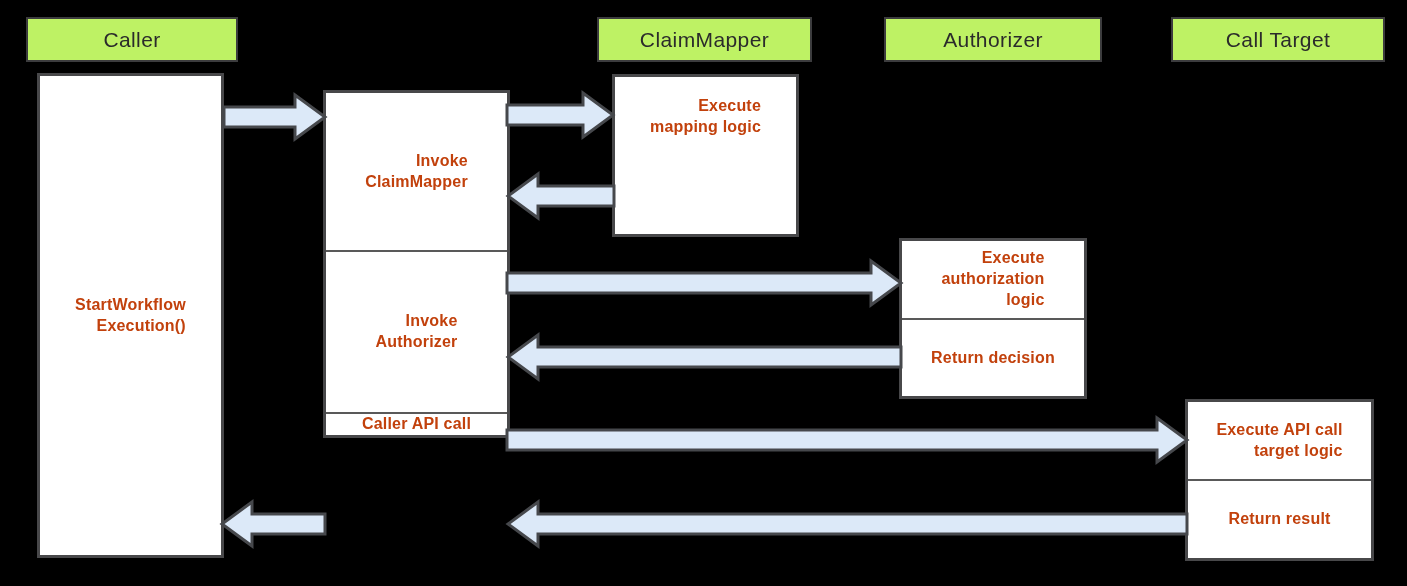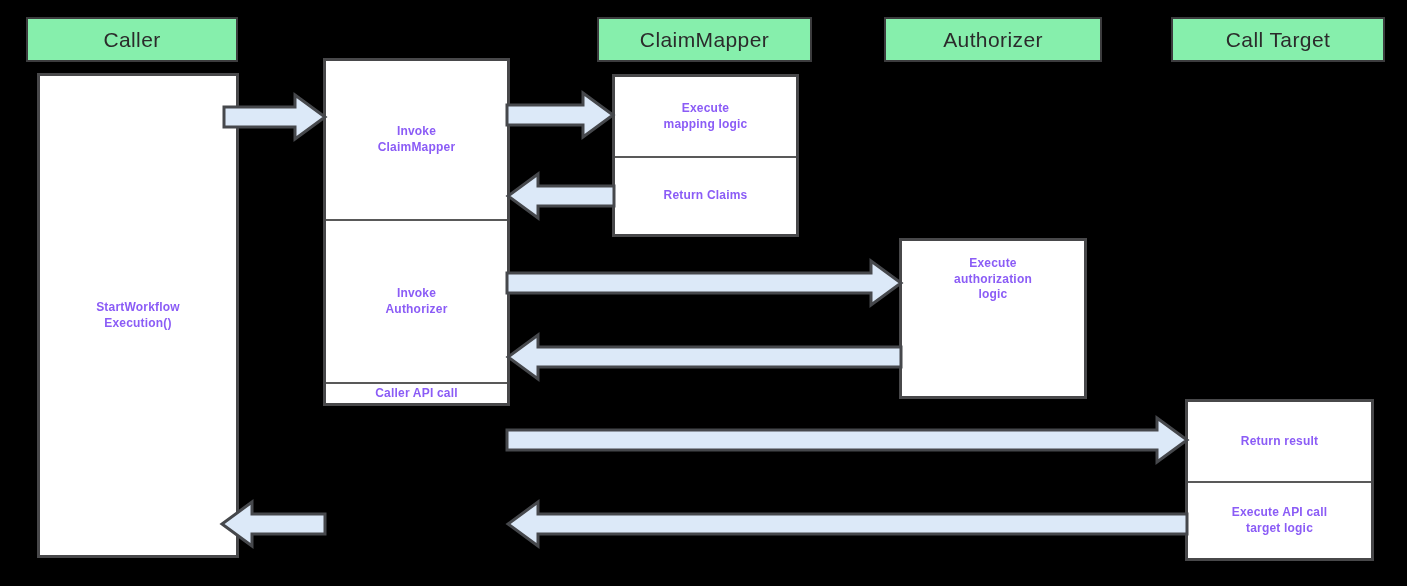--- a/index.html
+++ b/index.html
@@ -8,21 +8,21 @@
     width: 1407px;
     height: 586px;
     background: #000000;
     overflow: hidden;
     font-family: "Liberation Sans", "DejaVu Sans", sans-serif;
   }
   .hdr {
     position: absolute;
     top: 17px;
     height: 45px;
-    background: #86efac;
+    background: #bef264;
     border: 2px solid #3c3c3e;
     box-sizing: border-box;
     display: flex;
     align-items: center;
     justify-content: center;
   }
   .hdr span {
     font-size: 21px;
     font-weight: 400;
     color: #2b2b2b;
@@ -42,25 +42,25 @@
   }
   .stack { display: flex; flex-direction: column; }
   .row {
     display: flex;
     align-items: center;
     justify-content: center;
     box-sizing: border-box;
   }
   .row + .row { border-top: 2px solid #595959; }
   .lbl {
-    font-size: 12px;
+    font-size: 16px;
     font-weight: 700;
-    color: #8b5cf6;
+    color: #c2410c;
     line-height: 1.3;
-    text-align: center;
+    text-align: right;
     white-space: pre-line;
     letter-spacing: 0.2px;
   }
   .arrows { position: absolute; left: 0; top: 0; }
   .arrows polygon {
     fill: #dce9f8;
     stroke: #46484c;
     stroke-width: 3;
     stroke-linejoin: miter;
   }
@@ -76,64 +76,64 @@
   <div class="hdr" style="left:597px;width:215px">
     <span>ClaimMapper</span>
   </div>
   <div class="hdr" style="left:884px;width:218px">
     <span>Authorizer</span>
   </div>
   <div class="hdr" style="left:1171px;width:214px">
     <span>Call Target</span>
   </div>
 
-  <div class="act" style="left:37px;top:73px;width:202px;height:485px">
+  <div class="act" style="left:37px;top:73px;width:187px;height:485px">
     <div class="lbl">StartWorkflow
 Execution()</div>
   </div>
 
-  <div class="stack" style="left:323px;top:58px;width:187px;height:348px">
+  <div class="stack" style="left:323px;top:90px;width:187px;height:348px">
     <div class="row" style="height:158px">
       <div class="lbl">Invoke
 ClaimMapper</div>
     </div>
     <div class="row" style="height:163px">
       <div class="lbl">Invoke
 Authorizer</div>
     </div>
     <div class="row" style="flex:1">
       <div class="lbl">Caller API call</div>
     </div>
   </div>
 
   <div class="stack" style="left:612px;top:74px;width:187px;height:163px">
     <div class="row" style="height:79px">
       <div class="lbl">Execute
 mapping logic</div>
     </div>
-    <div class="row" style="flex:1">
-      <div class="lbl">Return Claims</div>
-    </div>
   </div>
 
   <div class="stack" style="left:899px;top:238px;width:188px;height:161px">
     <div class="row" style="height:77px">
       <div class="lbl">Execute
 authorization
 logic</div>
     </div>
+    <div class="row" style="flex:1">
+      <div class="lbl">Return decision</div>
+    </div>
   </div>
 
   <div class="stack" style="left:1185px;top:399px;width:189px;height:162px">
-    <div class="row" style="flex:1">
-      <div class="lbl">Return result</div>
-    </div>
     <div class="row" style="height:77px">
       <div class="lbl">Execute API call
 target logic</div>
+    </div>
+    <div class="row" style="flex:1">
+      <div class="lbl">Return result</div>
     </div>
   </div>
 
   <svg class="arrows" width="1407" height="586" viewBox="0 0 1407 586">
     <polygon points="224,107 295,107 295,95 325,117 295,139 295,127 224,127"></polygon>
     <polygon points="507,105 583,105 583,93 613,115 583,137 583,125 507,125"></polygon>
     <polygon points="614,186 538,186 538,174 508,196 538,218 538,206 614,206"></polygon>
     <polygon points="507,273 871,273 871,261 901,283 871,305 871,293 507,293"></polygon>
     <polygon points="901,347 538,347 538,335 508,357 538,379 538,367 901,367"></polygon>
     <polygon points="507,430 1157,430 1157,418 1187,440 1157,462 1157,450 507,450"></polygon>

